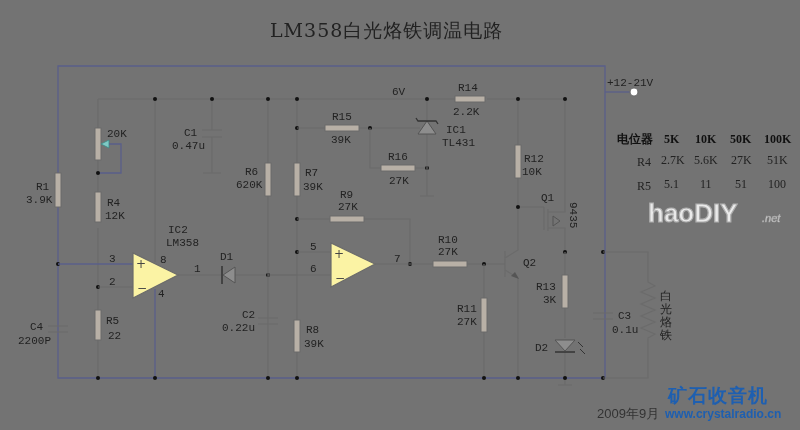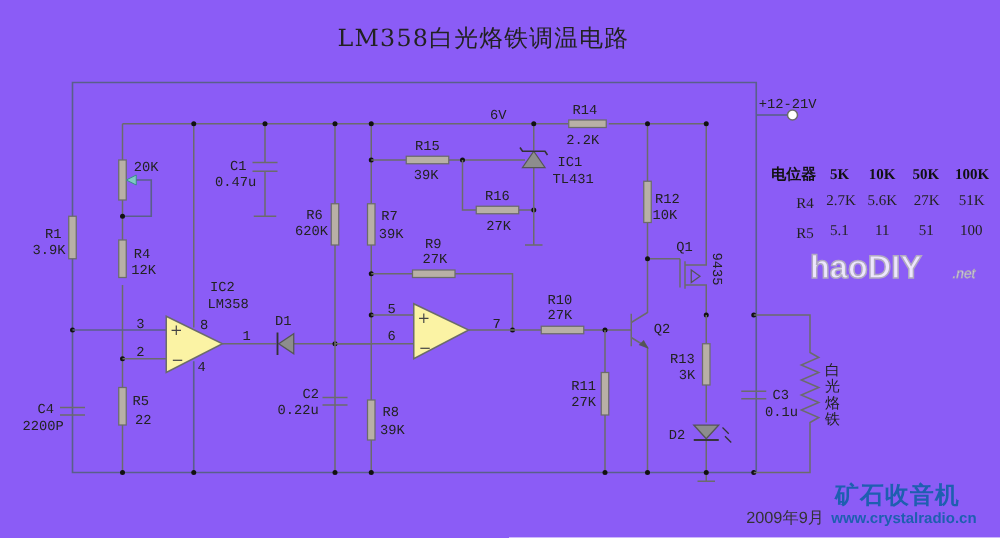--- a/index.html
+++ b/index.html
@@ -1,16 +1,16 @@
 <!DOCTYPE html>
 <html><head>
 <meta charset="utf-8">
 <style>
   html,body{margin:0;padding:0;background:#fff;}
-  #canvas{position:relative;width:800px;height:430px;overflow:hidden;background:#8b5cf6;font-family:"DejaVu Serif","Liberation Serif",serif;}
+  #canvas{position:relative;width:800px;height:430px;overflow:hidden;background:#737373;font-family:"DejaVu Serif","Liberation Serif",serif;}
   svg{position:absolute;left:0;top:0;}
   .lbl{font-family:"Liberation Mono","DejaVu Sans Mono",monospace;font-size:11px;fill:#222;}
   .title{font-family:"DejaVu Serif","Liberation Serif",serif;font-size:19px;fill:#222;letter-spacing:1px;}
   .tbl{font-family:"Liberation Serif","DejaVu Serif",serif;font-size:12px;fill:#222;}
   .tblb{font-family:"Liberation Serif","DejaVu Serif",serif;font-size:12px;font-weight:bold;fill:#111;}
   .wm{font-family:"Liberation Sans","DejaVu Sans",sans-serif;}
 </style>
 </head>
 <body>
 

